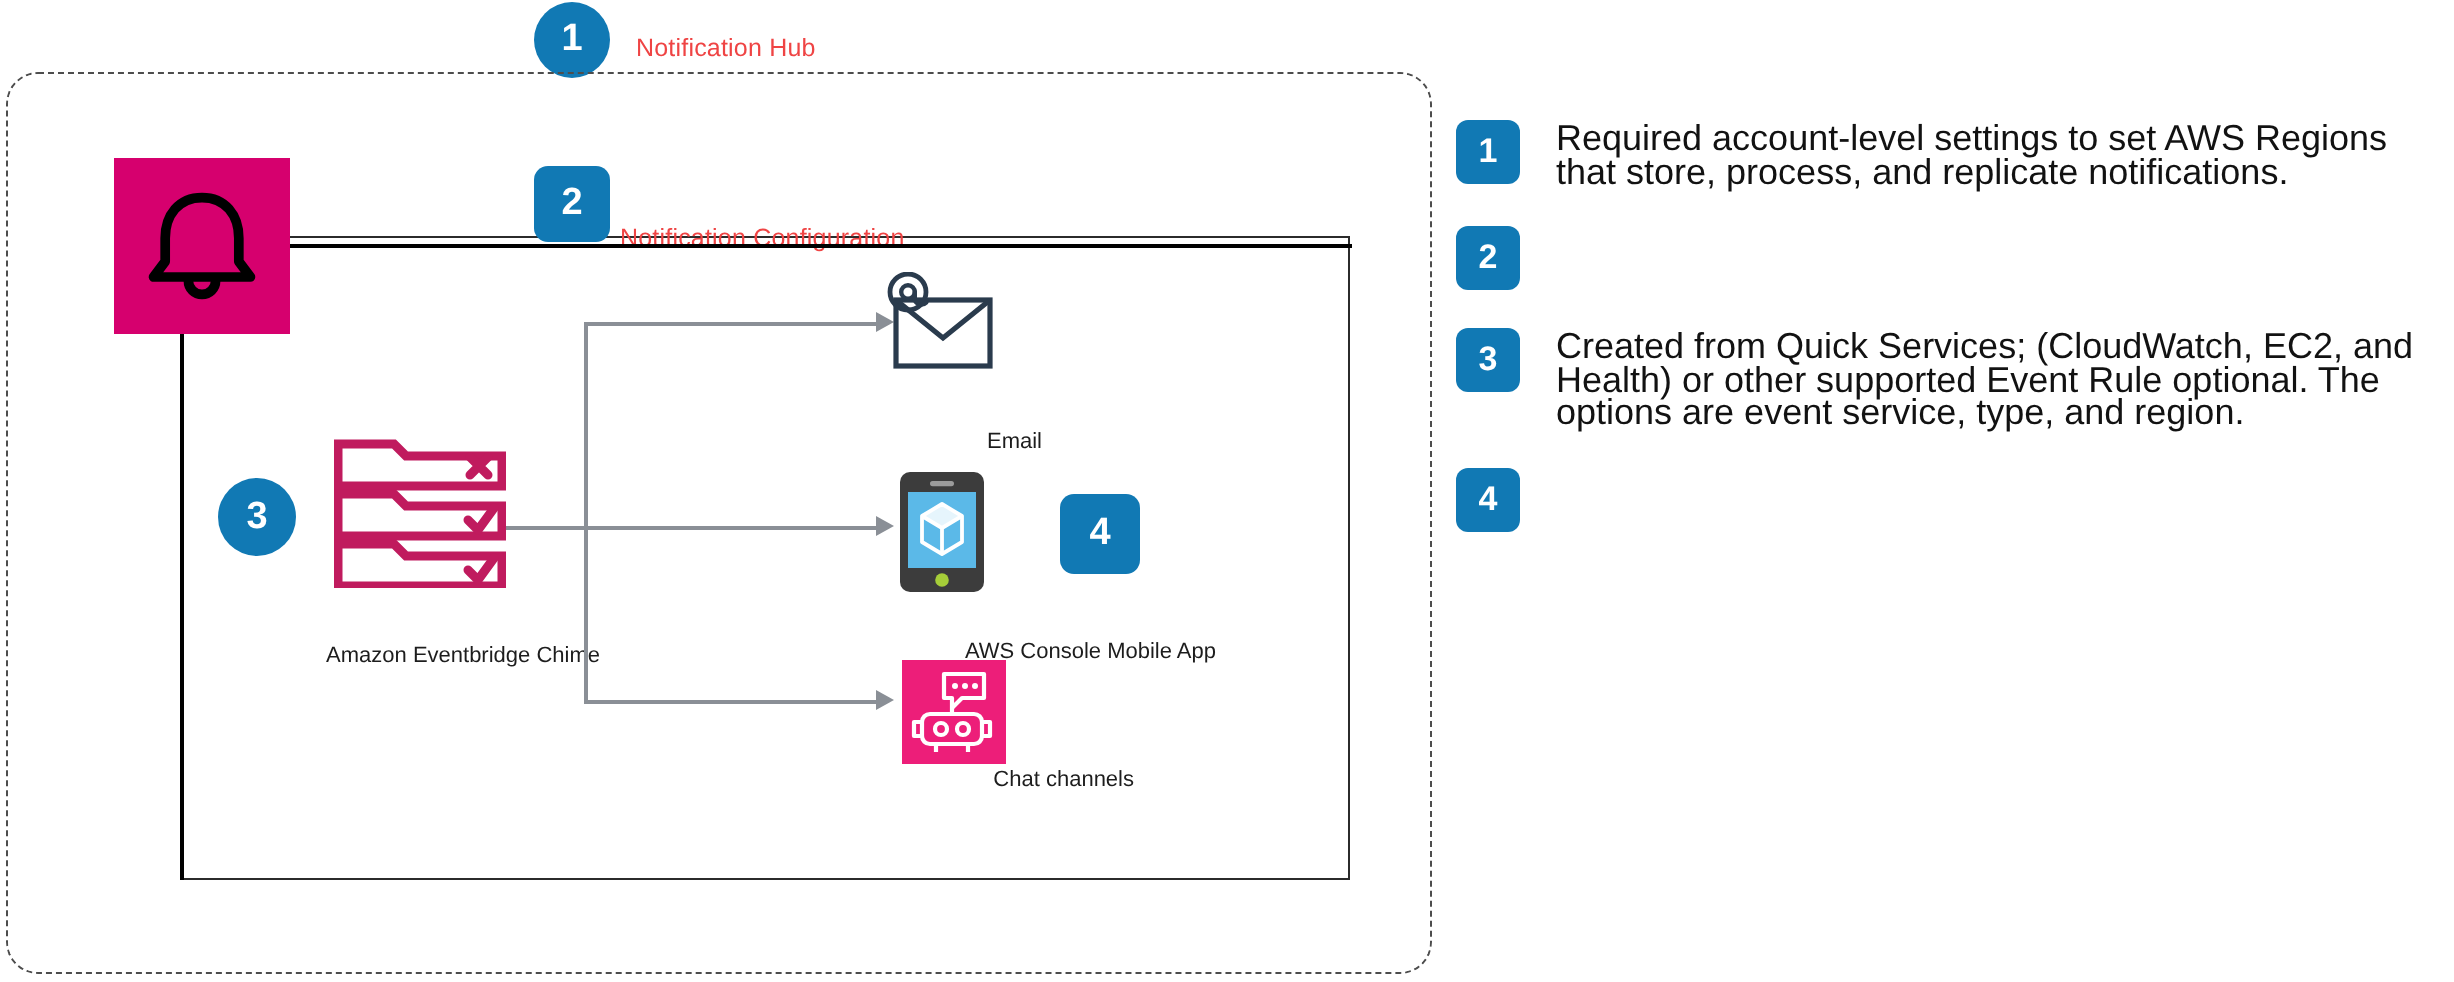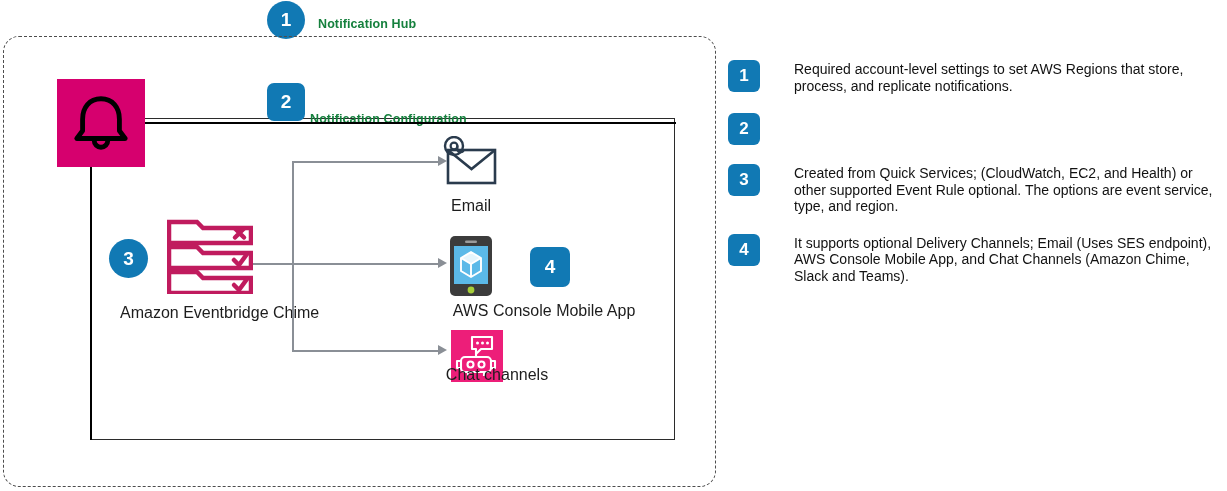--- a/index.html
+++ b/index.html
@@ -34,53 +34,52 @@
   
   .config-box{
     left:90px;top:118px;width:585px;height:322px;
     border:1.4px solid #2b2b2b;
     box-sizing:border-box;
     background:transparent;
   }
 
   
   .title-label{
-    font-size:12.5px;font-weight:bold;color:#15803d;white-space:nowrap;
+    font-size:12.5px;font-weight:normal;color:#ef4444;white-space:nowrap;
     letter-spacing:0.1px;
   }
 
   
   .bell-tile{
     left:57px;top:79px;width:88px;height:88px;
     background:#D6006E;
     display:flex;align-items:center;justify-content:center;
   }
 
   
   .line{background:#000000;}
   .gline{background:#8a8f96;}
 
   
   .caption{
-    font-size:16px;color:#1d1d1d;text-align:center;white-space:nowrap;
+    font-size:11px;color:#1d1d1d;text-align:right;white-space:nowrap;margin-top:18px;
   }
 
   
   .legend{left:728px;top:60px;width:496px;}
   .legend-row{display:flex;align-items:flex-start;margin-bottom:19px;}
   .legend-badge{
     width:32px;height:32px;min-width:32px;border-radius:6px;
     background:#1179B4;color:#fff;font-weight:bold;font-size:17px;
     display:flex;align-items:center;justify-content:center;
     margin-right:18px;
   }
   .legend-text{
-    font-size:14px;line-height:16.5px;color:#121212;
+    font-size:18px;line-height:16.5px;color:#121212;
     padding-top:1px;
-    margin-left:16px;
   }
   .legend-text .l2{display:block;}
 </style>
 </head>
 <body>
 
 <div class="canvas">
 
   <div class="abs badge badge-circle" style="left:267px;top:1px;width:38px;height:38px;background:#1179B4;font-size:19px;">1</div>
   <div class="abs title-label" style="left:318px;top:17px;">Notification Hub</div>
@@ -150,21 +149,21 @@
       <rect x="5" y="11" width="34" height="38" fill="#5BB9E8"></rect>
       <rect x="16" y="5.5" width="12" height="2.6" rx="1.3" fill="#9b9b9b"></rect>
       <circle cx="22" cy="55" r="3.4" fill="#A6CE39"></circle>
       <g fill="none" stroke="#ffffff" stroke-width="1.9" stroke-linejoin="round">
         <path d="M22 17 L32 23 L32 36 L22 42 L12 36 L12 23 Z"></path>
         <path d="M12 23 L22 29 L32 23 M22 29 L22 42"></path>
       </g>
       <path d="M22 17 L32 23 L22 29 L12 23 Z" fill="#ffffff" opacity="0.85"></path>
     </svg>
   </div>
-  <div class="abs caption" style="left:444px;top:302px;width:200px;">AWS Console Mobile App</div>
+  <div class="abs caption" style="left:408px;top:302px;width:200px;">AWS Console Mobile App</div>
 
   <div class="abs badge badge-square" style="left:530px;top:247px;width:40px;height:40px;background:#1179B4;font-size:19px;">4</div>
 
   <div class="abs" style="left:451px;top:330px;width:52px;height:52px;background:#ED1E79;">
     <svg width="52" height="52" viewBox="0 0 52 52">
       <g fill="none" stroke="#ffffff" stroke-width="2.1" stroke-linejoin="round">
         <path d="M21 7 H41 V19 H30 L25 24 V19 H21 Z"></path>
         <rect x="10" y="27" width="30" height="15" rx="4"></rect>
         <path d="M10 31 H6 v7 h4 M40 31 h4 v7 h-4"></path>
         <path d="M25 24 V27"></path>
@@ -194,18 +193,17 @@
 
     <div class="legend-row">
       <div class="legend-badge">3</div>
       <div class="legend-text">
         <span>Created from Quick Services; (CloudWatch, EC2, and Health) or other supported Event Rule optional. The options are event service, type, and region.</span>
       </div>
     </div>
 
     <div class="legend-row">
       <div class="legend-badge">4</div>
-      <div class="legend-text">It supports optional Delivery Channels; Email (Uses SES endpoint), AWS Console Mobile App, and Chat Channels (Amazon Chime, Slack and Teams).</div>
     </div>
 
   </div>
 
 </div>
 
 </body></html>

